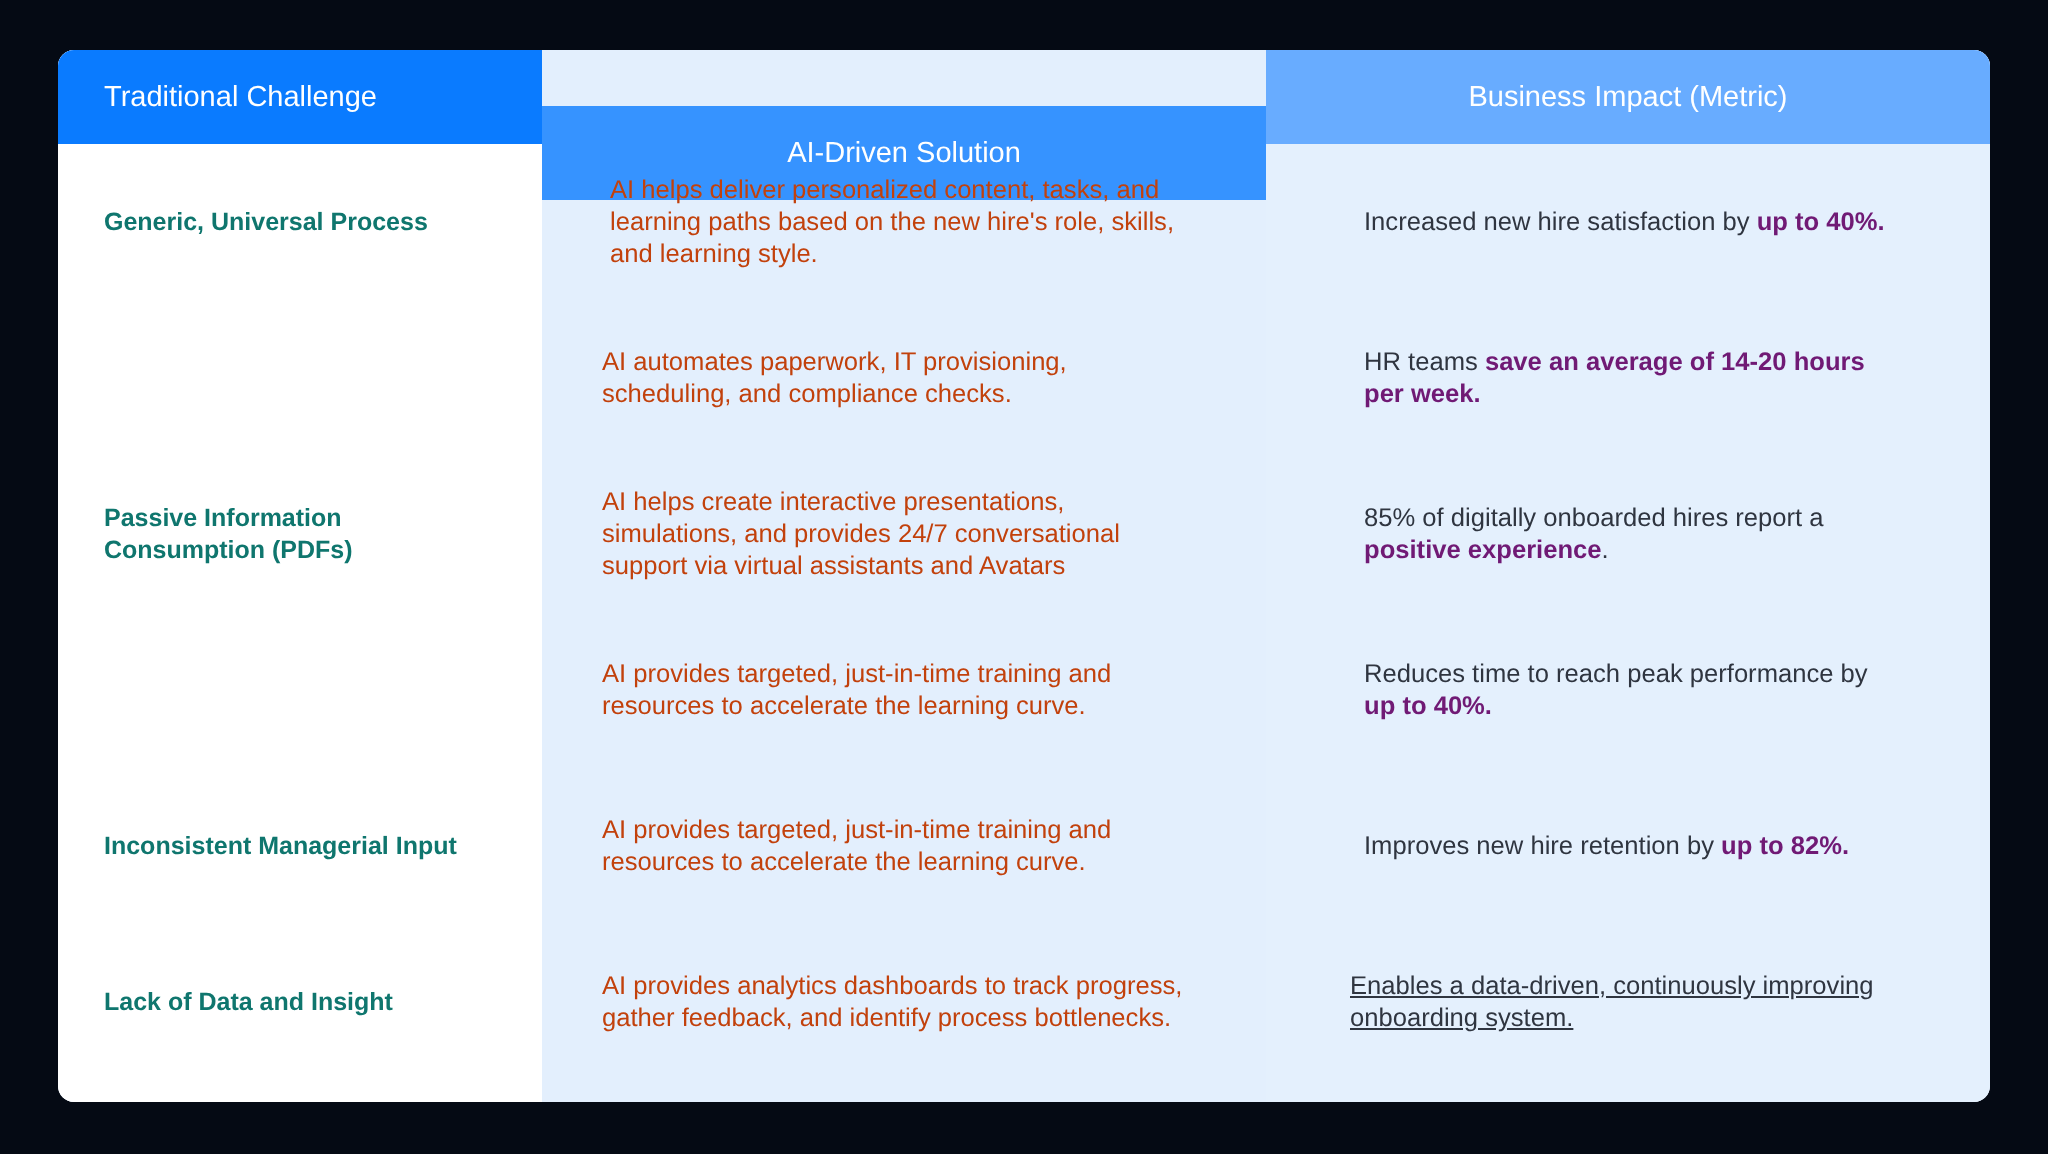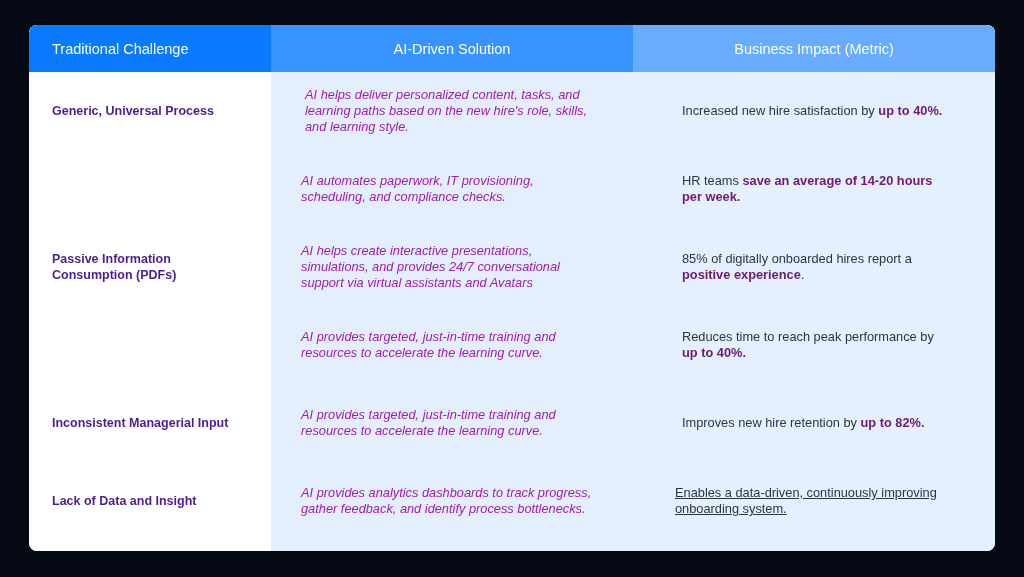--- a/index.html
+++ b/index.html
@@ -14,27 +14,27 @@
   .col { position:absolute; top:0; bottom:0; }
   .col1 { left:0; width:242px; background:#ffffff; }
   .col2 { left:242px; width:362px; background:#e3effd; }
   .col3 { left:604px; width:362px; background:#e4f0fd; }
   .header { position:absolute; top:0; height:47px; left:0; right:0; display:flex; }
   .hcell {
     height:47px; display:flex; align-items:center; color:#ffffff; font-size:14.5px;
     box-sizing:border-box;
   }
   .h1 { width:242px; background:#0a7bff; padding-left:23px; }
-  .h2 { width:362px; background:#3693ff; justify-content:center; }
+  .h2 { width:362px; background:#3693ff; justify-content:center;margin-top:28px; }
   .h3 { width:362px; background:#68acff; justify-content:center; }
   .rows { position:absolute; top:47px; left:0; right:0; }
   .row { position:relative; height:78px; }
   .cell { position:absolute; top:0; bottom:0; display:flex; align-items:center; box-sizing:border-box; }
-  .c1 { left:0; width:242px; padding-left:23px; padding-right:20px; font-weight:bold; font-size:12.5px; color:#4c1d95; line-height:16px; }
-  .c2 { left:242px; width:362px; padding-left:30px; padding-right:40px; font-size:12.8px; color:#a21caf; line-height:16px;font-style:italic; }
+  .c1 { left:0; width:242px; padding-left:23px; padding-right:20px; font-weight:bold; font-size:12.5px; color:#0f766e; line-height:16px; }
+  .c2 { left:242px; width:362px; padding-left:30px; padding-right:40px; font-size:12.8px; color:#c2410c; line-height:16px; }
   .c3 { left:604px; width:362px; padding-left:49px; padding-right:45px; font-size:12.8px; color:#2f3540; line-height:16px; }
   .hl { color:#701a75; font-weight:bold; }
 </style>
 </head>
 <body>
 
 <div class="table">
   <div class="col col1"></div>
   <div class="col col2"></div>
   <div class="col col3"></div>

